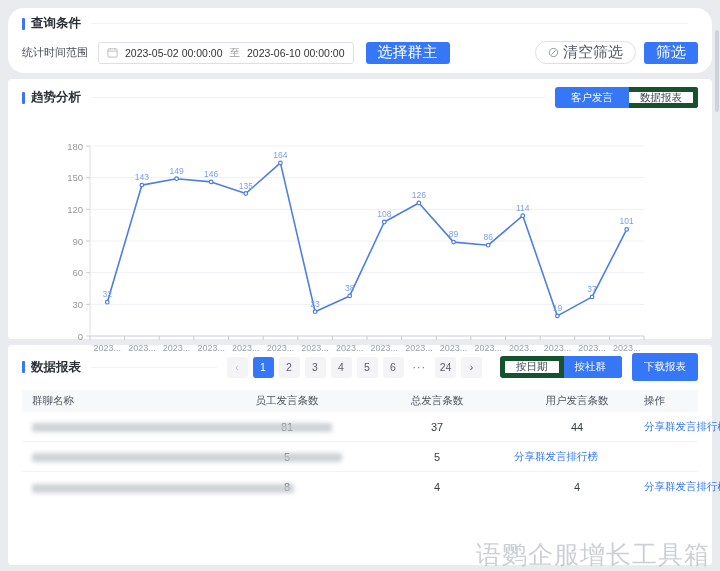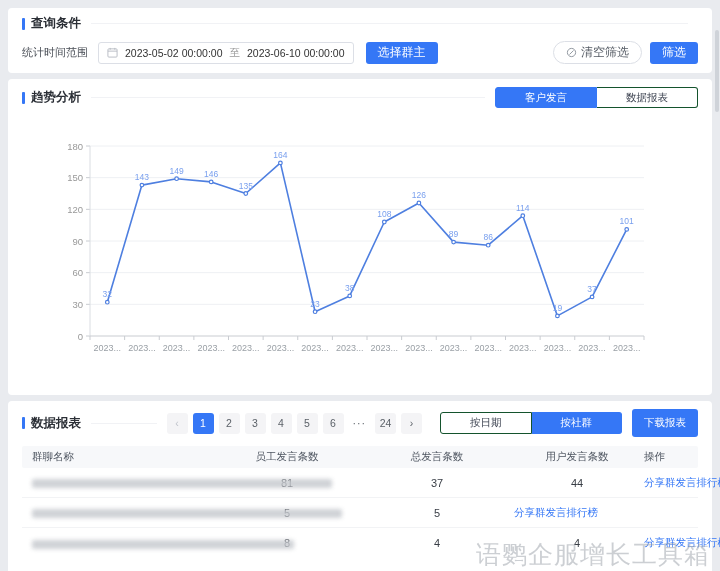--- a/index.html
+++ b/index.html
@@ -4,43 +4,43 @@
 <style>
   * { box-sizing: border-box; margin: 0; padding: 0; }
   html,body { width:720px; height:571px; }
   body {
     background:#e9ebef;
     font-family:"Liberation Sans","DejaVu Sans",sans-serif;
     position:relative; overflow:hidden;
     color:#333;
   }
   .card { background:#fff; border-radius:4px; margin:0 8px; }
-  .card1 { margin-top:8px; padding:7px 14px 9px; }
-  .card2 { margin-top:6px; padding:8px 14px 14px; height:316px; }
+  .card1 { margin-top:8px; padding:7px 14px 9px;border-radius:16px; }
+  .card2 { margin-top:6px; padding:8px 14px 14px; height:260px; }
   .card3 { margin-top:6px; padding:8px 14px 0; height:220px; }
 
   .sec-head { display:flex; align-items:center; }
   .sec-title { display:flex; align-items:center; gap:6px; font-size:12.5px; font-weight:bold; color:#2b2f36; white-space:nowrap; }
   .tbar { width:3px; height:12px; background:#3577f6; border-radius:1px; }
   .trail { flex:1; height:1px; background:#f1f2f5; margin:0 10px; }
 
   
   .qrow { display:flex; align-items:center; margin-top:9px; }
   .qlabel { font-size:11px; color:#4a4f57; margin-right:10px; white-space:nowrap; }
   .date-input { display:flex; align-items:center; gap:7px; height:22px; border:1px solid #dcdfe6; border-radius:3px; background:#fff; padding:0 8px; font-size:10.5px; color:#333; }
   .date-sep { color:#999; }
-  .btn { display:inline-flex; align-items:center; justify-content:center; gap:4px; height:22px; padding:0 12px; font-size:12px; border-radius:3px; border:none; cursor:pointer; white-space:nowrap; }
+  .btn { display:inline-flex; align-items:center; justify-content:center; gap:4px; height:22px; padding:0 12px; font-size:15px; border-radius:3px; border:none; cursor:pointer; white-space:nowrap; }
   .btn-blue { background:#3577f6; color:#fff; }
   .btn-owner { margin-left:12px; }
   .qright { margin-left:auto; display:flex; align-items:center; gap:8px; }
   .btn-pill { background:#fff; border:1px solid #dcdfe6; border-radius:12px; color:#555b64; height:23px; }
 
   
   .toggle { display:flex; }
-  .tg { height:21px; padding:0 29px; font-size:10.5px; display:flex; align-items:center; border:1px solid #14532d; background:#fff; color:#3c4250; cursor:pointer; }
+  .tg { height:21px; padding:0 11px; font-size:10.5px; display:flex; align-items:center; border:5px solid #14532d; background:#fff; color:#3c4250; cursor:pointer; }
   .tg.first { border-radius:3px 0 0 3px; }
   .tg.last { border-radius:0 3px 3px 0; border-left:none; }
   .tg.active { background:#3577f6; border-color:#3577f6; color:#fff; }
   .chart-wrap { margin-top:24px; padding-left:34px; }
 
   
   .pager { display:flex; align-items:center; gap:5px; }
   .pg { min-width:21px; height:21px; padding:0 4px; border-radius:3px; background:#f4f4f6; color:#5b6168; font-size:10.5px; display:flex; align-items:center; justify-content:center; cursor:pointer; }
   .pg.active { background:#3577f6; color:#fff; }
   .pg.nav { background:#f4f4f6; }

